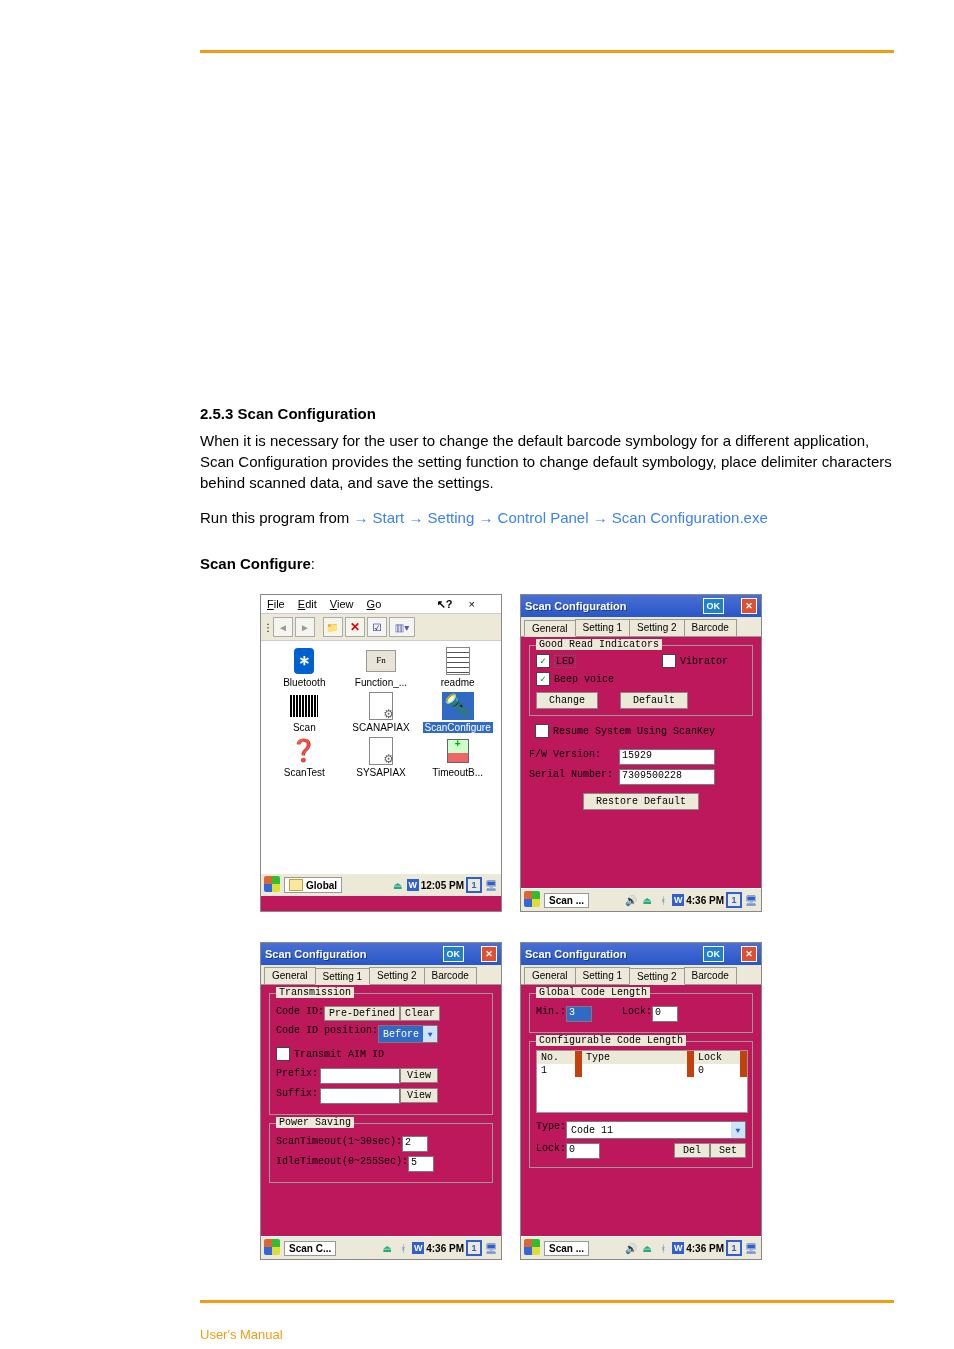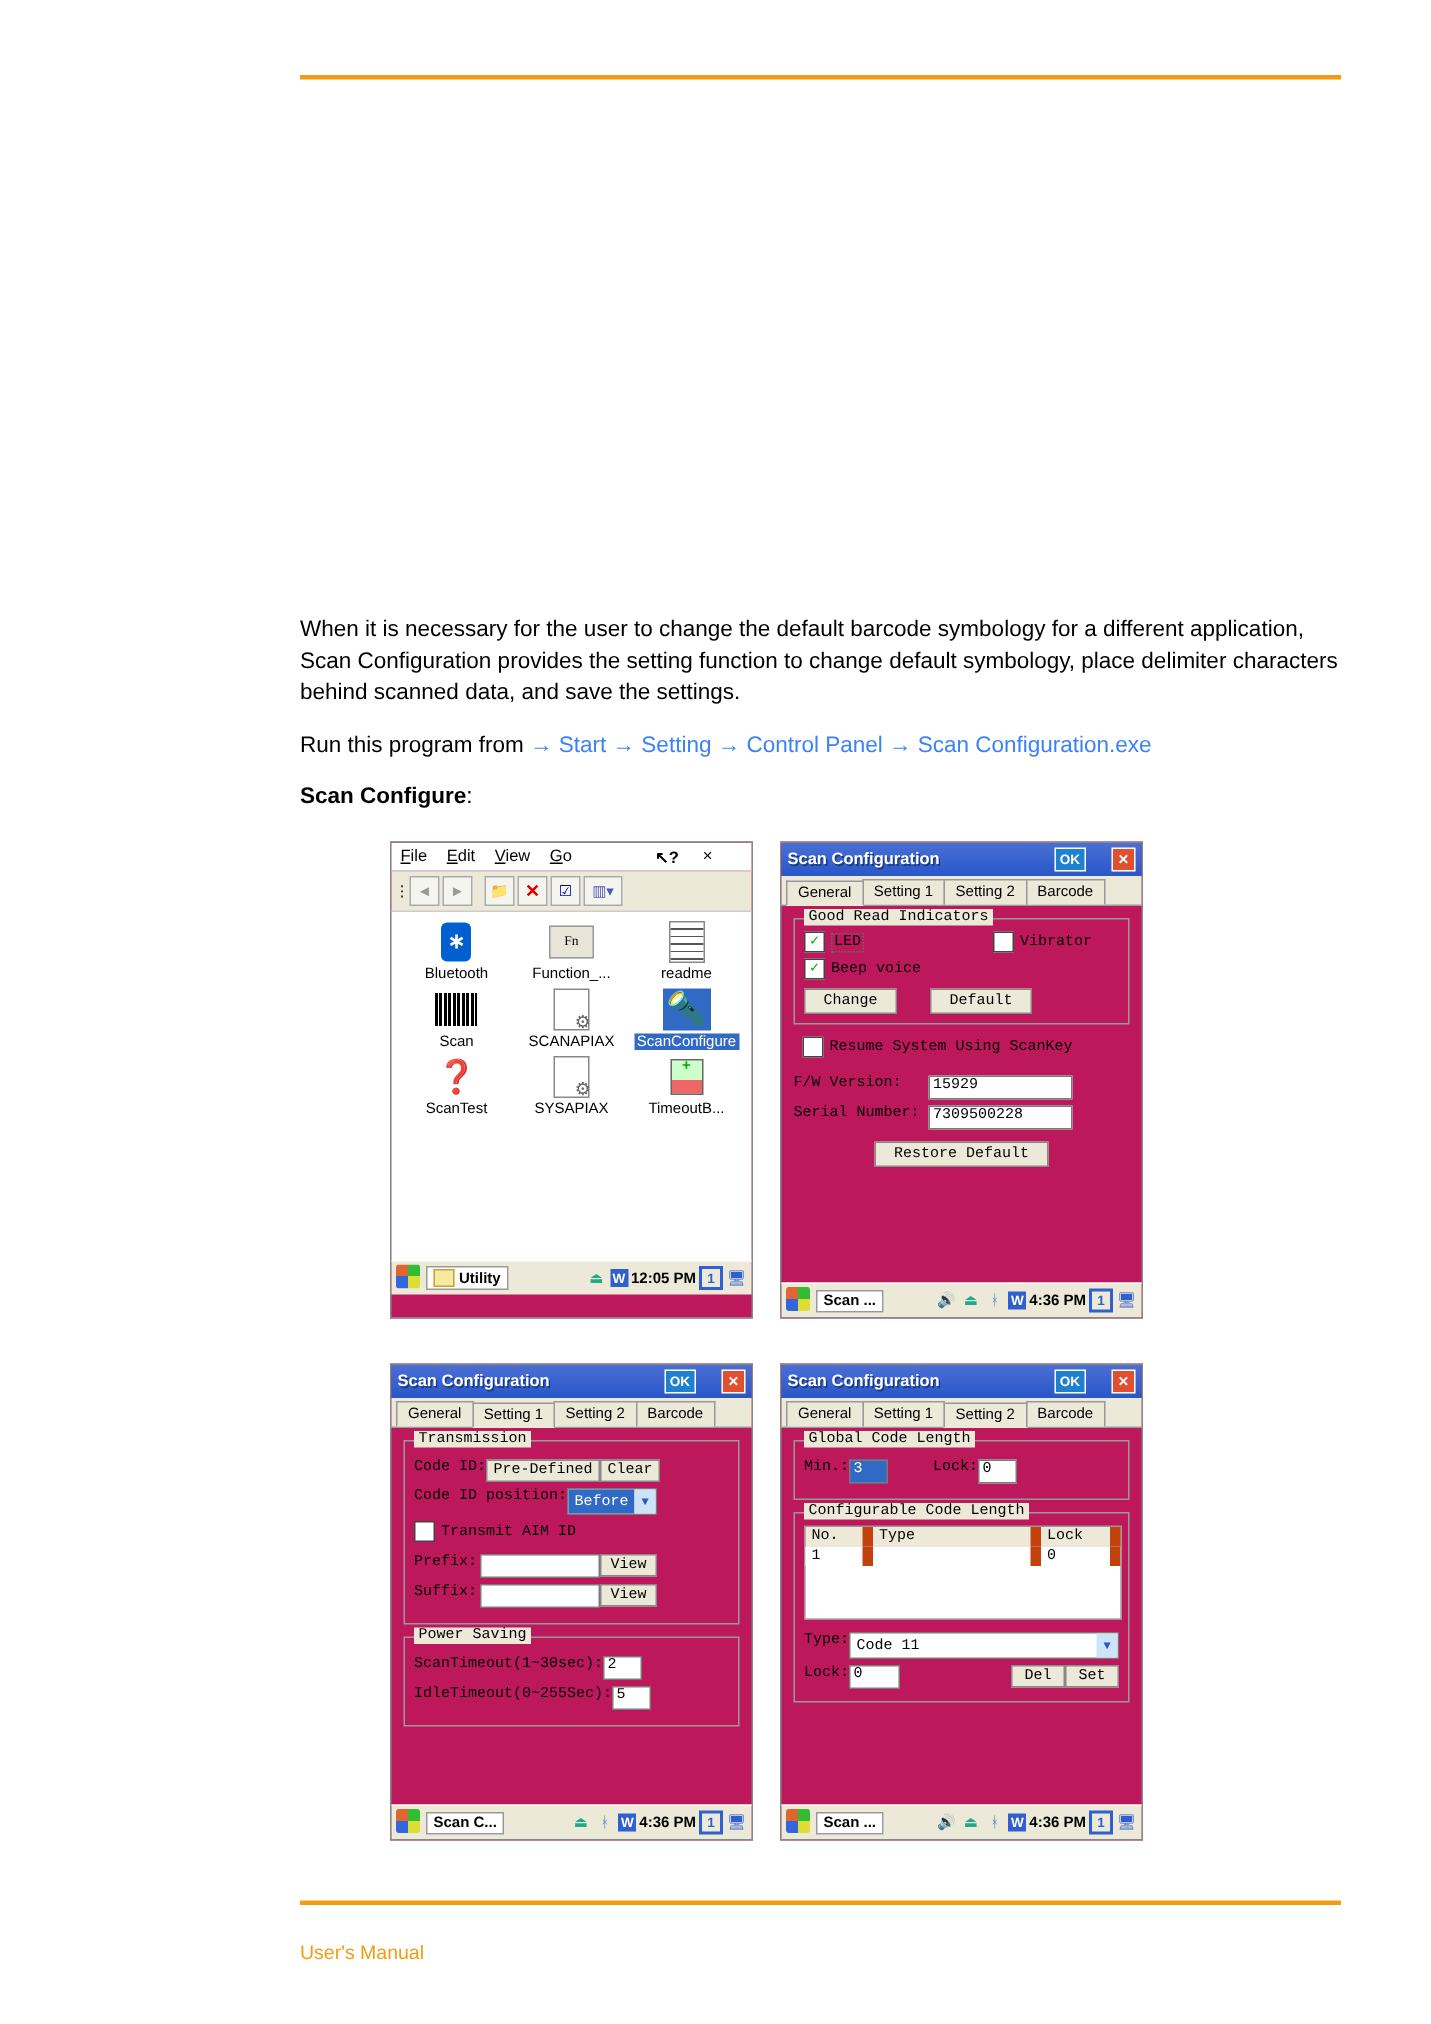--- a/index.html
+++ b/index.html
@@ -401,29 +401,33 @@
   .col-lock { width: 38px; }
 </style>
 </head>
 <body>
 
 <div class="page">
   <div class="top-rule"></div>
 
   <div style="height:320px;"></div>
 
+  <div class="body-text">
+    <b><span>2.5.3</span>
+       <span>Scan Configuration</span></b>
+  </div>
   <div class="body-text" style="margin-top:6px;">When it is necessary for the user to change the default barcode symbology for a different application, Scan Configuration provides the setting function to change default symbology, place delimiter characters behind scanned data, and save the settings.</div>
 
   <div class="body-text" style="margin-top:14px;">
     <span>Run this program from </span>
     <span style="color:#3b82f6;">→ Start → Setting → Control Panel → Scan Configuration.exe</span>
   </div>
   <div style="height:1px;"></div>
 
-  <div class="body-text" style="margin-top:12px;">
+  <div class="body-text" style="margin-top:24px;">
     <b><span>Scan Configure</span></b><span>:</span>
   </div>
 
   <div class="screenshot-row">
 
     <div class="wince-window">
       <div class="menubar">
         <span><u>F</u>ile</span>
         <span><u>E</u>dit</span>
         <span><u>V</u>iew</span>
@@ -469,21 +473,21 @@
               <div class="cog-file-icon"></div>
             </div><span>SYSAPIAX</span></div>
         <div class="folder-item"><div class="folder-icon">
               <div class="battery-icon"></div>
             </div><span>TimeoutB...</span></div>
       </div>
       <div class="taskbar">
         <span class="start-btn"></span>
         <span class="task-btn">
             <span class="folder-small"></span>
-            <span>Utility</span>
+            <span>Global</span>
           </span>
         <div class="tray">
           <span class="tray-icon" style="color:#2a8;">⏏</span>
           <span class="tray-icon tray-w">W</span>
           <span style="font-weight:bold;">12:05 PM</span>
           <span class="tray-icon tray-num">1</span>
           <span class="tray-icon tray-net">🖥</span>
         </div>
       </div>
     </div>

